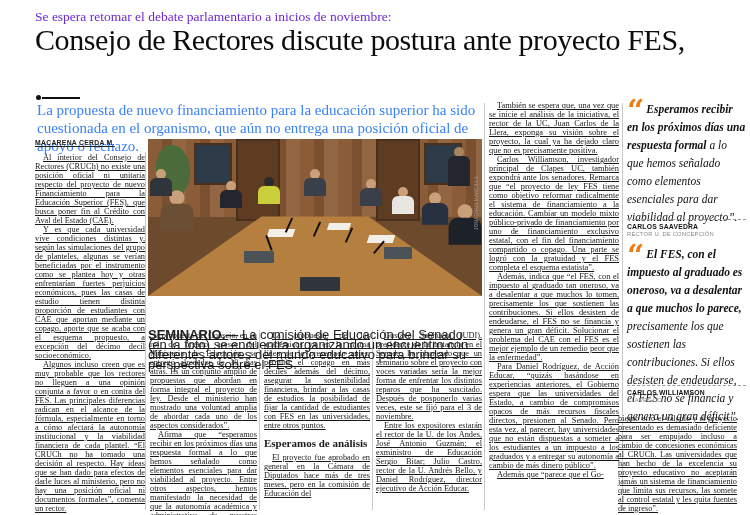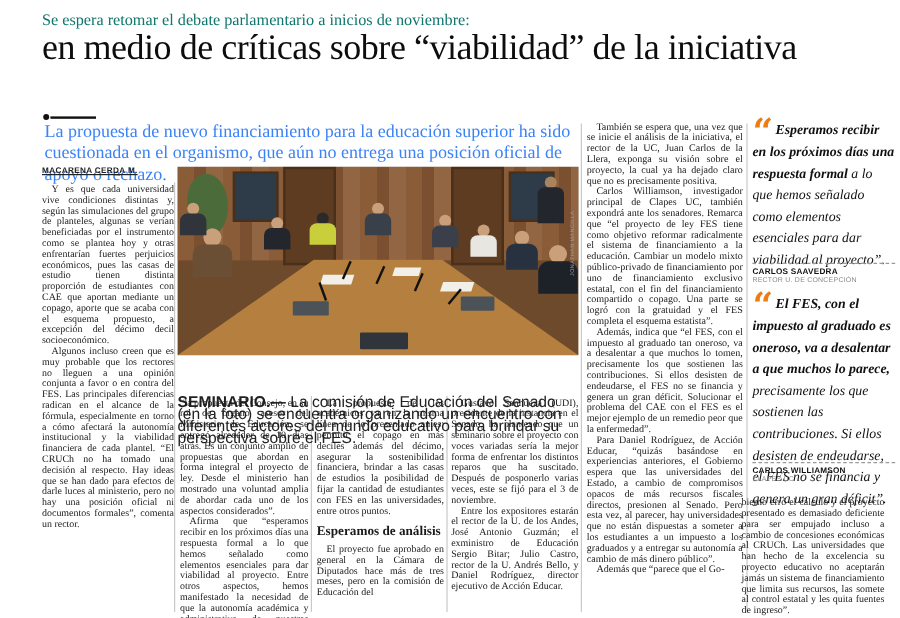--- a/index.html
+++ b/index.html
@@ -1,32 +1,32 @@
 <!DOCTYPE html>
 <html lang="es" style="--accent: #ee7c12;"><head>
 <meta charset="utf-8">
 <style>
   html,body{margin:0;padding:0;}
   body{
     width:750px;height:515px;position:relative;background:#ffffff;
     font-family:"Liberation Serif", serif;color:#1a1a1a;overflow:hidden;
   }
   
-  .kicker{position:absolute;left:35px;top:9px;font-size:13.5px;color:#0f766e;}
+  .kicker{position:absolute;left:35px;top:9px;font-size:13.5px;color:#6d28d9;}
   .headline{position:absolute;left:35px;top:24px;width:712px;
     font-size:30px;line-height:31px;letter-spacing:-0.4px;color:#0d0d0d;font-weight:500;}
   .deck-deco{position:absolute;left:36px;top:95px;display:flex;align-items:center;}
   .deck-deco .dot{width:5px;height:5px;background:#111;border-radius:50%;}
   .deck-deco .rule{width:38px;height:2px;background:#111;margin-left:1px;}
   .deck{position:absolute;left:37px;top:101px;width:443px;font-size:15px;line-height:18px;color:#3b82f6;}
   .byline{position:absolute;left:35px;top:139px;font-family:"Liberation Sans",sans-serif;
     font-size:6.8px;font-weight:bold;letter-spacing:.3px;text-decoration:underline;color:#222;}
   
   .col{position:absolute;font-size:8.3px;line-height:9px;text-align:justify;color:#191919;}
-  .col p{margin:0;}
+  .col p{margin:0;text-decoration:underline;}
   .col p.ind{text-indent:8px;}
   .subhead{font-size:11px;font-weight:bold;margin:7px 0 4px 0;line-height:12px;}
   .vrule{position:absolute;width:1px;background:#c9c9c9;}
   
   .photo{position:absolute;left:148px;top:139px;width:334px;height:157px;overflow:hidden;background:#6e4a2c;}
   .wall{position:absolute;left:0;top:0;width:100%;height:78px;
     background:repeating-linear-gradient(90deg,#8a5d38 0 14px,#7a5030 14px 24px,#936643 24px 38px);}
   .doorframe{position:absolute;top:0;height:78px;background:#5d3c22;border:2px solid #4a2f1a;}
   .window{position:absolute;top:4px;height:38px;background:#2e3c4a;border:2px solid #4a2f1a;}
   .plant{position:absolute;left:8px;top:6px;width:34px;height:52px;background:#4c6b3a;border-radius:45% 55% 50% 50%;}
@@ -52,21 +52,21 @@
   .attr{position:absolute;left:627px;width:119px;border-top:1px dashed #9a9a9a;padding-top:3px;
     font-family:"Liberation Sans",sans-serif;}
   .attr .name{font-size:6.8px;font-weight:bold;color:#111;letter-spacing:.2px;}
   .attr .role{font-size:5.8px;color:#8a8a8a;letter-spacing:.2px;margin-top:1px;}
 </style>
 </head>
 <body>
 
 <div class="kicker">Se espera retomar el debate parlamentario a inicios de noviembre:</div>
 <div class="headline">
-  <div>en medio de críticas sobre “viabilidad” de la iniciativa</div>
+  <div>Consejo de Rectores discute postura ante proyecto FES,</div>
 </div>
 <div class="deck-deco">
   <span class="dot"></span>
   <span class="rule"></span>
 </div>
 <div class="deck">La propuesta de nuevo financiamiento para la educación superior ha sido cuestionada en el organismo, que aún no entrega una posición oficial de apoyo o rechazo.</div>
 <div class="byline">MACARENA CERDA M.</div>
 
 <div class="vrule" style="left:145px;top:152px;height:358px;"></div>
 <div class="vrule" style="left:259px;top:330px;height:180px;"></div>
@@ -136,20 +136,21 @@
   <div class="mic" style="left:120px;top:96px;transform:rotate(-20deg);"></div>
   <div class="mic" style="left:230px;top:100px;transform:rotate(40deg);"></div>
 </div>
 <div class="photo-credit">JONATHAN MANCILLA</div>
 
 <div class="caption">
   <b>SEMINARIO.—</b><span> La comisión de Educación del Senado (en la foto) se encuentra organizando un encuentro con diferentes actores del mundo educativo para brindar su perspectiva sobre el FES.</span>
 </div>
 
 <div class="col" style="left:35px;top:153px;width:110px;height:360px;">
+  <p class="ind">Al interior del Consejo de Rectores (CRUCh) no existe una posición oficial ni unitaria respecto del proyecto de nuevo Financiamiento para la Educación Superior (FES), que busca poner fin al Crédito con Aval del Estado (CAE).</p>
   <p class="ind">Y es que cada universidad vive condiciones distintas y, según las simulaciones del grupo de planteles, algunas se verían beneficiadas por el instrumento como se plantea hoy y otras enfrentarían fuertes perjuicios económicos, pues las casas de estudio tienen distinta proporción de estudiantes con CAE que aportan mediante un copago, aporte que se acaba con el esquema propuesto, a excepción del décimo decil socioeconómico.</p>
   <p class="ind">Algunos incluso creen que es muy probable que los rectores no lleguen a una opinión conjunta a favor o en contra del FES. Las principales diferencias radican en el alcance de la fórmula, especialmente en torno a cómo afectará la autonomía institucional y la viabilidad financiera de cada plantel. “El CRUCh no ha tomado una decisión al respecto. Hay ideas que se han dado para efectos de darle luces al ministerio, pero no hay una posición oficial ni documentos formales”, comenta un rector.</p>
 
 </div>
 
 <div class="col" style="left:150px;top:331px;width:107px;height:182px;">
   <p>“la propuesta del Consejo, en su rol de órgano asesor del Ministerio de Educación, se entregó alrededor de 10 días atrás. Es un conjunto amplio de propuestas que abordan en forma integral el proyecto de ley. Desde el ministerio han mostrado una voluntad amplia de abordar cada uno de los aspectos considerados”.</p>
   <p class="ind">Afirma que “esperamos recibir en los próximos días una respuesta formal a lo que hemos señalado como elementos esenciales para dar viabilidad al proyecto. Entre otros aspectos, hemos manifestado la necesidad de que la autonomía académica y administrativa de nuestras instituciones sea fortalecida en forma explícita en el</p>
 </div>
 

